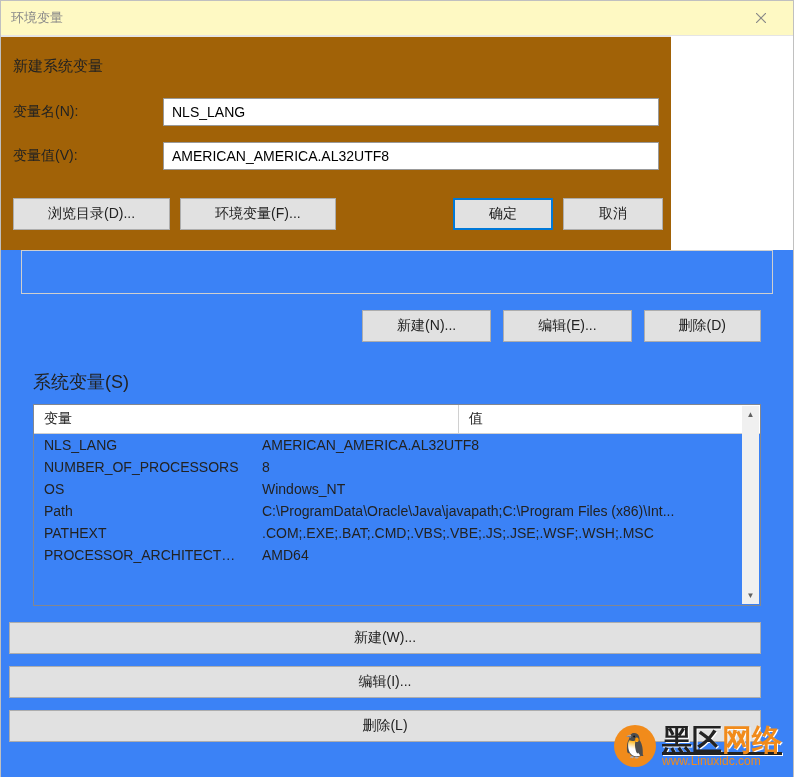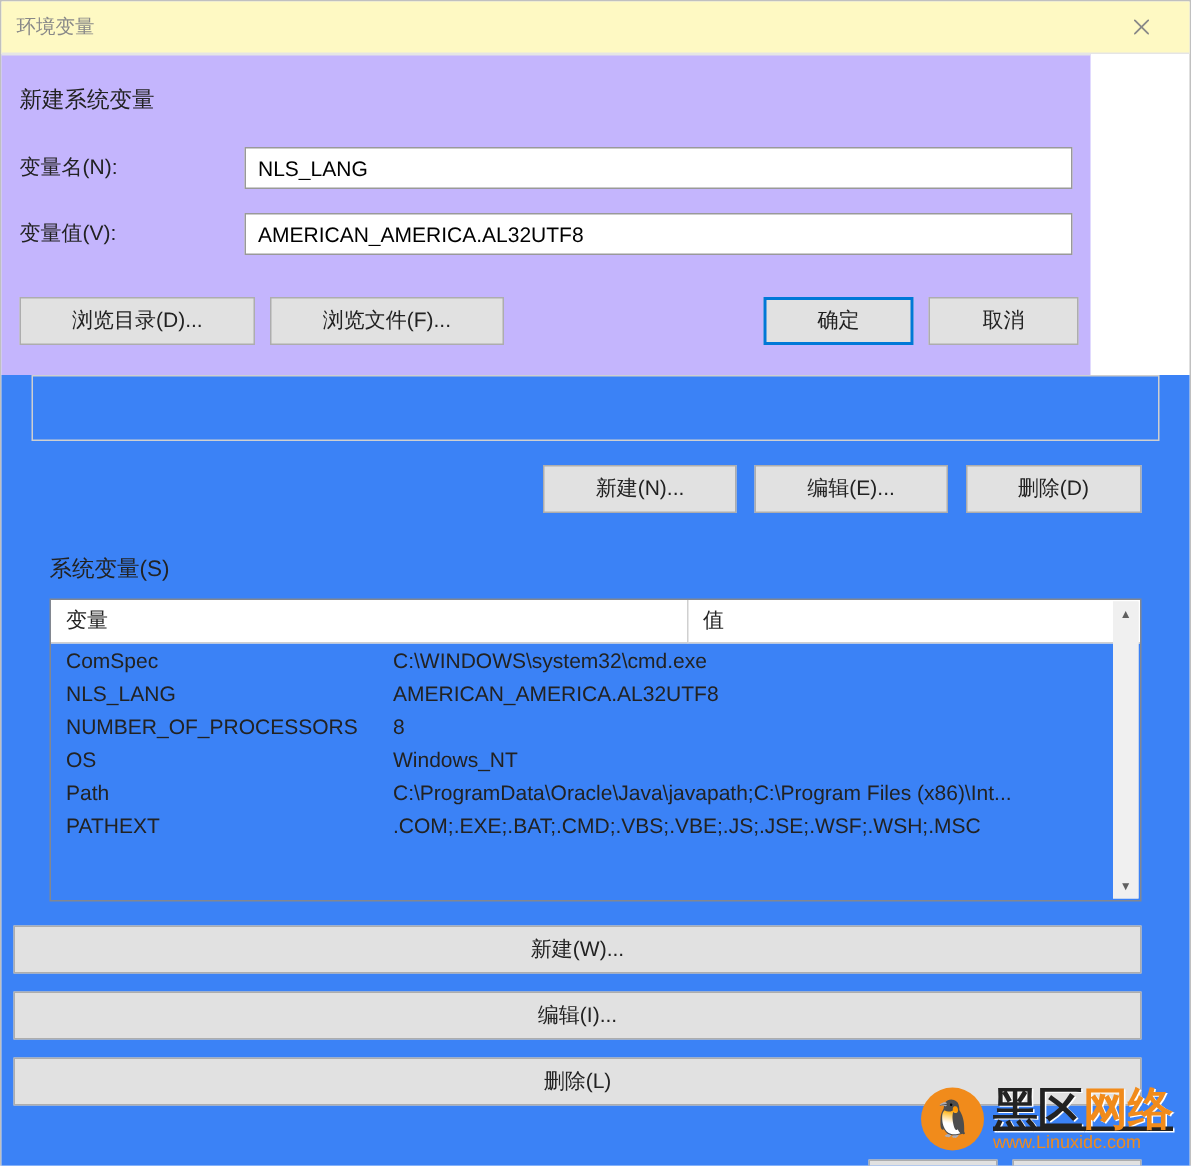--- a/index.html
+++ b/index.html
@@ -48,23 +48,23 @@
     }
     .titlebar-close svg {
       width: 10px;
       height: 10px;
       stroke: #888;
       stroke-width: 1.2;
     }
 
     
     .new-var-dialog {
-      background: #c4b5fd;
+      background: #a16207;
       padding: 0;
-      width: 726px;
+      width: 670px;
       border-top: 1px solid #e5e5e5;
     }
     .dialog-section-title {
       padding: 20px 12px 14px 12px;
       font-size: 15px;
       color: #222;
     }
     .form-row {
       display: flex;
       align-items: center;
@@ -129,21 +129,21 @@
     }
     .action-row {
       display: flex;
       justify-content: flex-end;
       gap: 12px;
       padding: 6px 24px 14px 0;
     }
 
     .section-label {
       padding: 14px 0 6px 24px;
-      font-size: 15px;
+      font-size: 18px;
       color: #222;
     }
 
     .sys-table-wrap {
       margin: 4px 24px 0 24px;
       border: 1px solid #828790;
       position: relative;
     }
     .sys-table {
       width: 100%;
@@ -281,21 +281,21 @@
       <input class="form-input" type="text" value="NLS_LANG" style="">
     </div>
 
     <div class="form-row">
       <div class="form-label">变量值(V):</div>
       <input class="form-input" type="text" value="AMERICAN_AMERICA.AL32UTF8" style="">
     </div>
 
     <div class="button-row">
       <button class="btn wide">浏览目录(D)...</button>
-      <button class="btn wide">浏览文件(F)...</button>
+      <button class="btn wide">环境变量(F)...</button>
       <div class="spacer"></div>
       <button class="btn primary med">确定</button>
       <button class="btn med" style="margin-right:-4px;">取消</button>
     </div>
   </div>
 
   <div class="underlying">
     <div class="inner-box"></div>
 
     <div class="action-row">
@@ -312,42 +312,42 @@
           <tr>
             <th>变量</th>
             <th>值</th>
           </tr>
         </thead>
       </table>
       <div class="table-body-wrap">
         <table class="sys-table" style="table-layout:fixed;width:calc(100% - 17px);">
           <tbody>
             <tr>
-                <td>ComSpec</td>
-                <td>C:\WINDOWS\system32\cmd.exe</td>
-              </tr>
-            <tr>
                 <td>NLS_LANG</td>
                 <td>AMERICAN_AMERICA.AL32UTF8</td>
               </tr>
             <tr>
                 <td>NUMBER_OF_PROCESSORS</td>
                 <td>8</td>
               </tr>
             <tr>
                 <td>OS</td>
                 <td>Windows_NT</td>
               </tr>
             <tr>
                 <td>Path</td>
                 <td>C:\ProgramData\Oracle\Java\javapath;C:\Program Files (x86)\Int...</td>
               </tr>
             <tr>
                 <td>PATHEXT</td>
                 <td>.COM;.EXE;.BAT;.CMD;.VBS;.VBE;.JS;.JSE;.WSF;.WSH;.MSC</td>
+              </tr>
+            <tr>
+                <td>PROCESSOR_ARCHITECTURE</td>
+                <td>AMD64</td>
               </tr>
           </tbody>
         </table>
       </div>
       <div class="sys-scroll">
         <div class="arrow">▲</div>
         <div class="track"></div>
         <div class="arrow bottom">▼</div>
       </div>
     </div>

